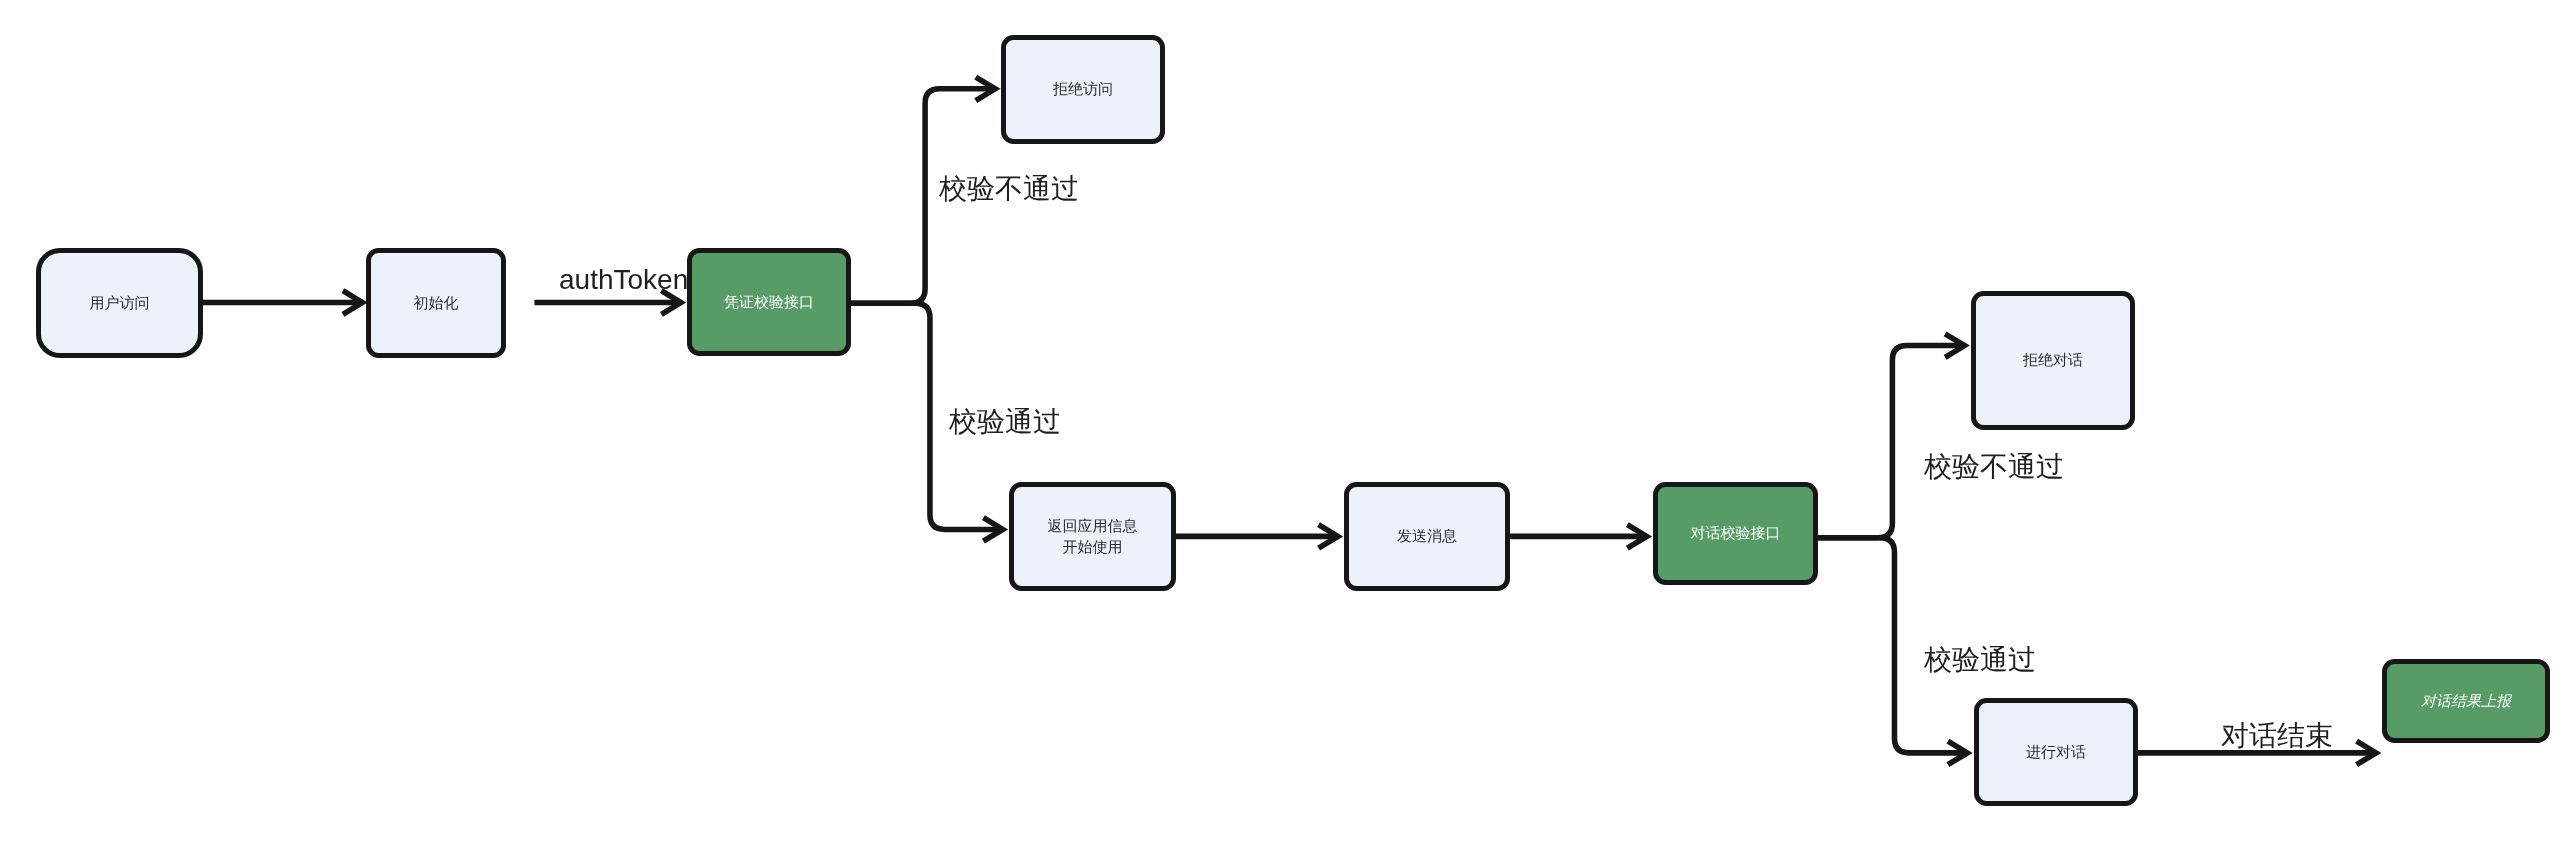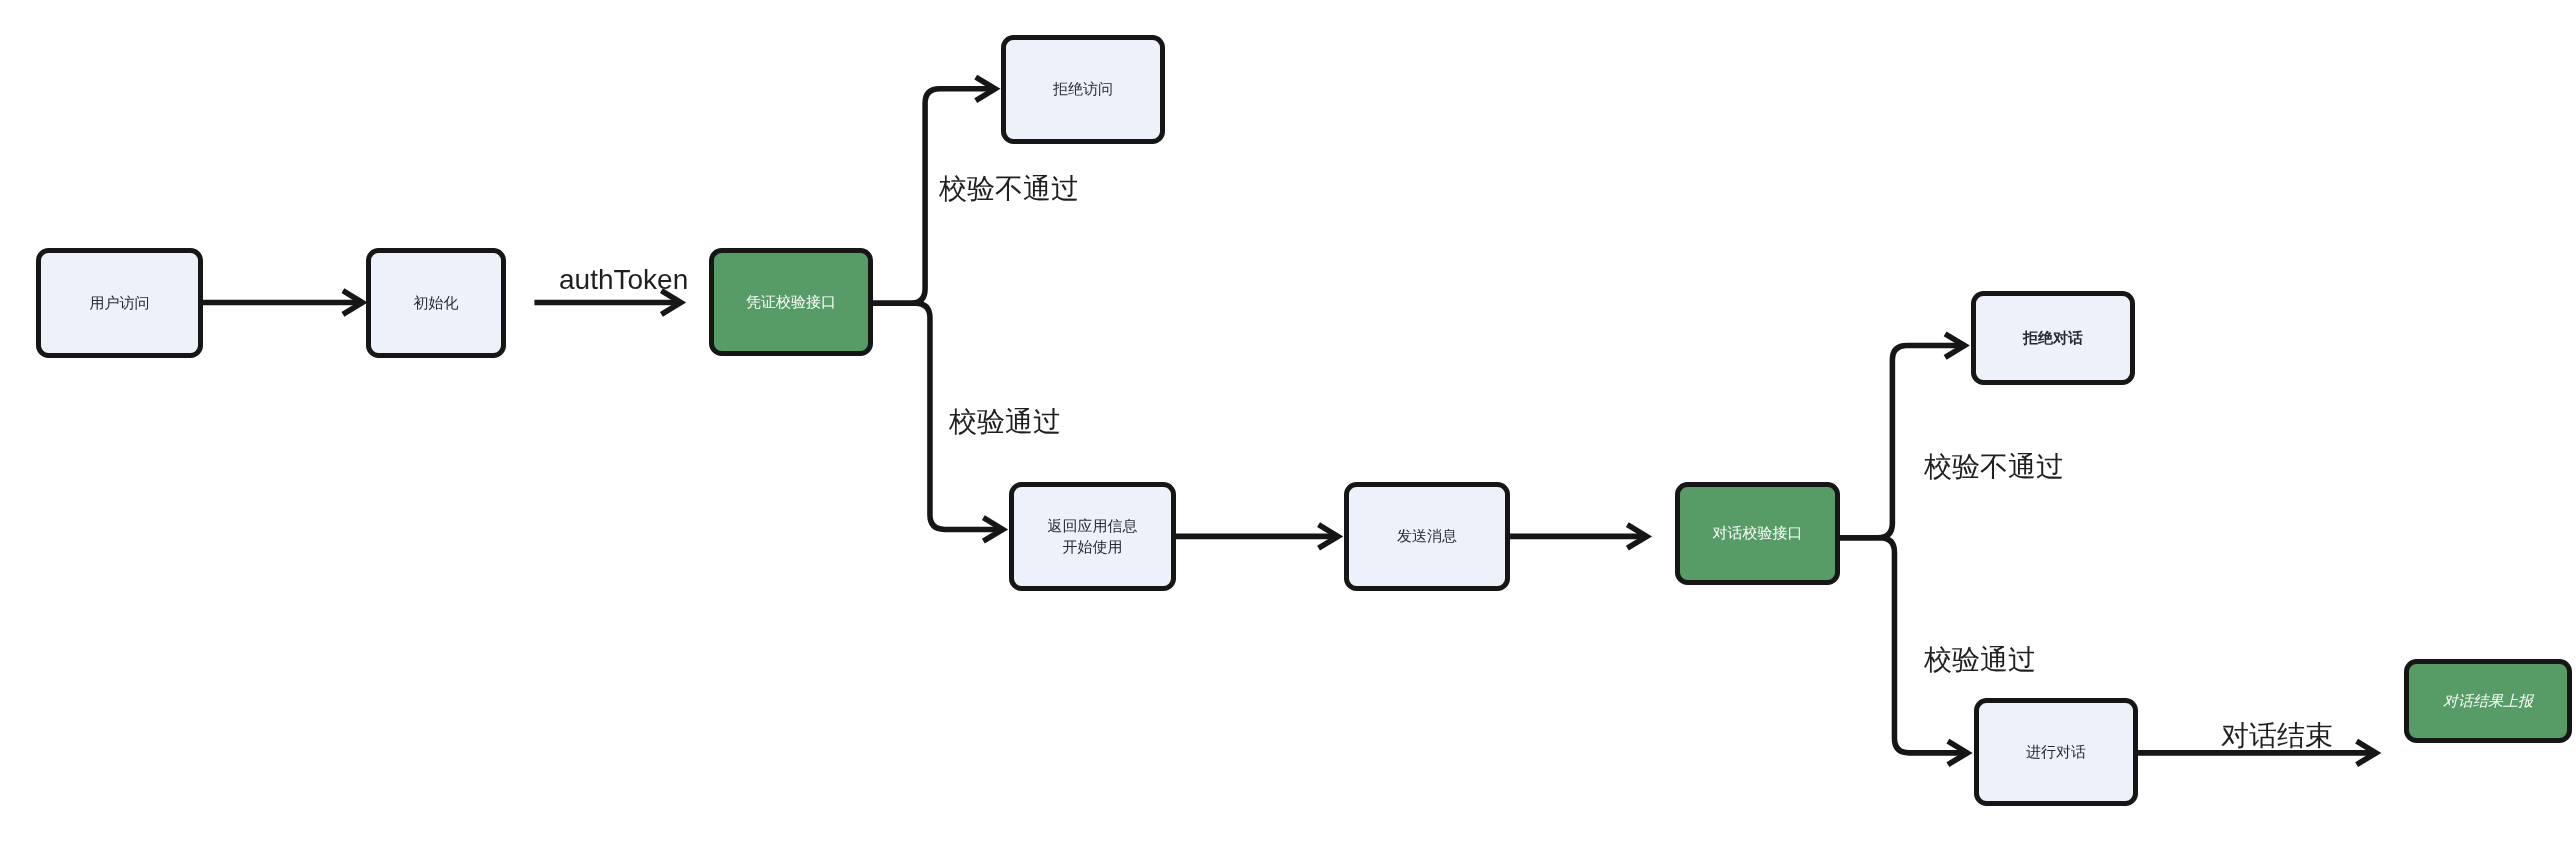--- a/index.html
+++ b/index.html
@@ -53,21 +53,20 @@
     line-height: 1.35;
     display: flex;
     align-items: center;
     justify-content: center;
     text-align: center;
     white-space: pre-line;
   }
   .node.accent {
     background: var(--accent-fill);
     color: var(--accent-text);
-    margin-left: 22px;
   }
   .edge-label {
     position: absolute;
     color: var(--label-color);
     font-size: 28px;
     line-height: 23.6px;
     white-space: nowrap;
   }
 </style>
 </head>
@@ -85,36 +84,36 @@
     <path class="edge" d="M 770 436 L 981 436" marker-end="url(#chev)"></path>
     <path class="edge" d="M 1226 437 L 1312 437 Q 1333 437 1333 416 L 1333 149 Q 1333 128 1354 128 L 1434 128" marker-end="url(#chev)"></path>
     <path class="edge" d="M 1226 437 L 1319 437 Q 1340 437 1340 458 L 1340 742 Q 1340 763 1361 763 L 1445 763" marker-end="url(#chev)"></path>
     <path class="edge" d="M 1694 773 L 1928 773" marker-end="url(#chev)"></path>
     <path class="edge" d="M 2176 773 L 2373 773" marker-end="url(#chev)"></path>
     <path class="edge" d="M 2620 775 L 2706 775 Q 2727 775 2727 754 L 2727 519 Q 2727 498 2748 498 L 2831 498" marker-end="url(#chev)"></path>
     <path class="edge" d="M 2620 775 L 2709 775 Q 2730 775 2730 796 L 2730 1064 Q 2730 1085 2751 1085 L 2835 1085" marker-end="url(#chev)"></path>
     <path class="edge" d="M 3080 1085 L 3424 1085" marker-end="url(#chev)"></path>
   </svg>
 
-  <div class="node" style="left:36px; top:248px; width:167px; height:110px;">用户访问</div>
+  <div class="node" style="left:36px; top:248px; width:167px; height:110px;border-radius:24px;">用户访问</div>
 
   <div class="node" style="left:366px; top:248px; width:140px; height:110px;">初始化</div>
 
   <div class="node accent" style="left:687px; top:248px; width:164px; height:108px;">凭证校验接口</div>
 
   <div class="node" style="left:1001px; top:35px; width:164px; height:109px;">拒绝访问</div>
 
   <div class="node" style="left:1344px; top:482px; width:166px; height:109px;">发送消息</div>
 
   <div class="node" style="left:1009px; top:482px; width:167px; height:109px;">返回应用信息
 开始使用</div>
 
   <div class="node accent" style="left:1653px; top:482px; width:165px; height:103px;">对话校验接口</div>
 
-  <div class="node" style="left:1971px; top:291px; width:164px; height:94px;font-weight:bold;">拒绝对话</div>
+  <div class="node" style="left:1971px; top:291px; width:164px; height:139px;">拒绝对话</div>
 
   <div class="node" style="left:1974px; top:698px; width:164px; height:108px;">进行对话</div>
 
   <div class="node accent" style="left:2382px; top:659px; width:168px; height:84px;font-style:italic;">对话结果上报</div>
 
   <div class="edge-label" style="left:559px; top:268px;text-align:center;">authToken</div>
 
   <div class="edge-label" style="left:939px; top:177px;">校验不通过</div>
 
   <div class="edge-label" style="left:949px; top:410px;">校验通过</div>

